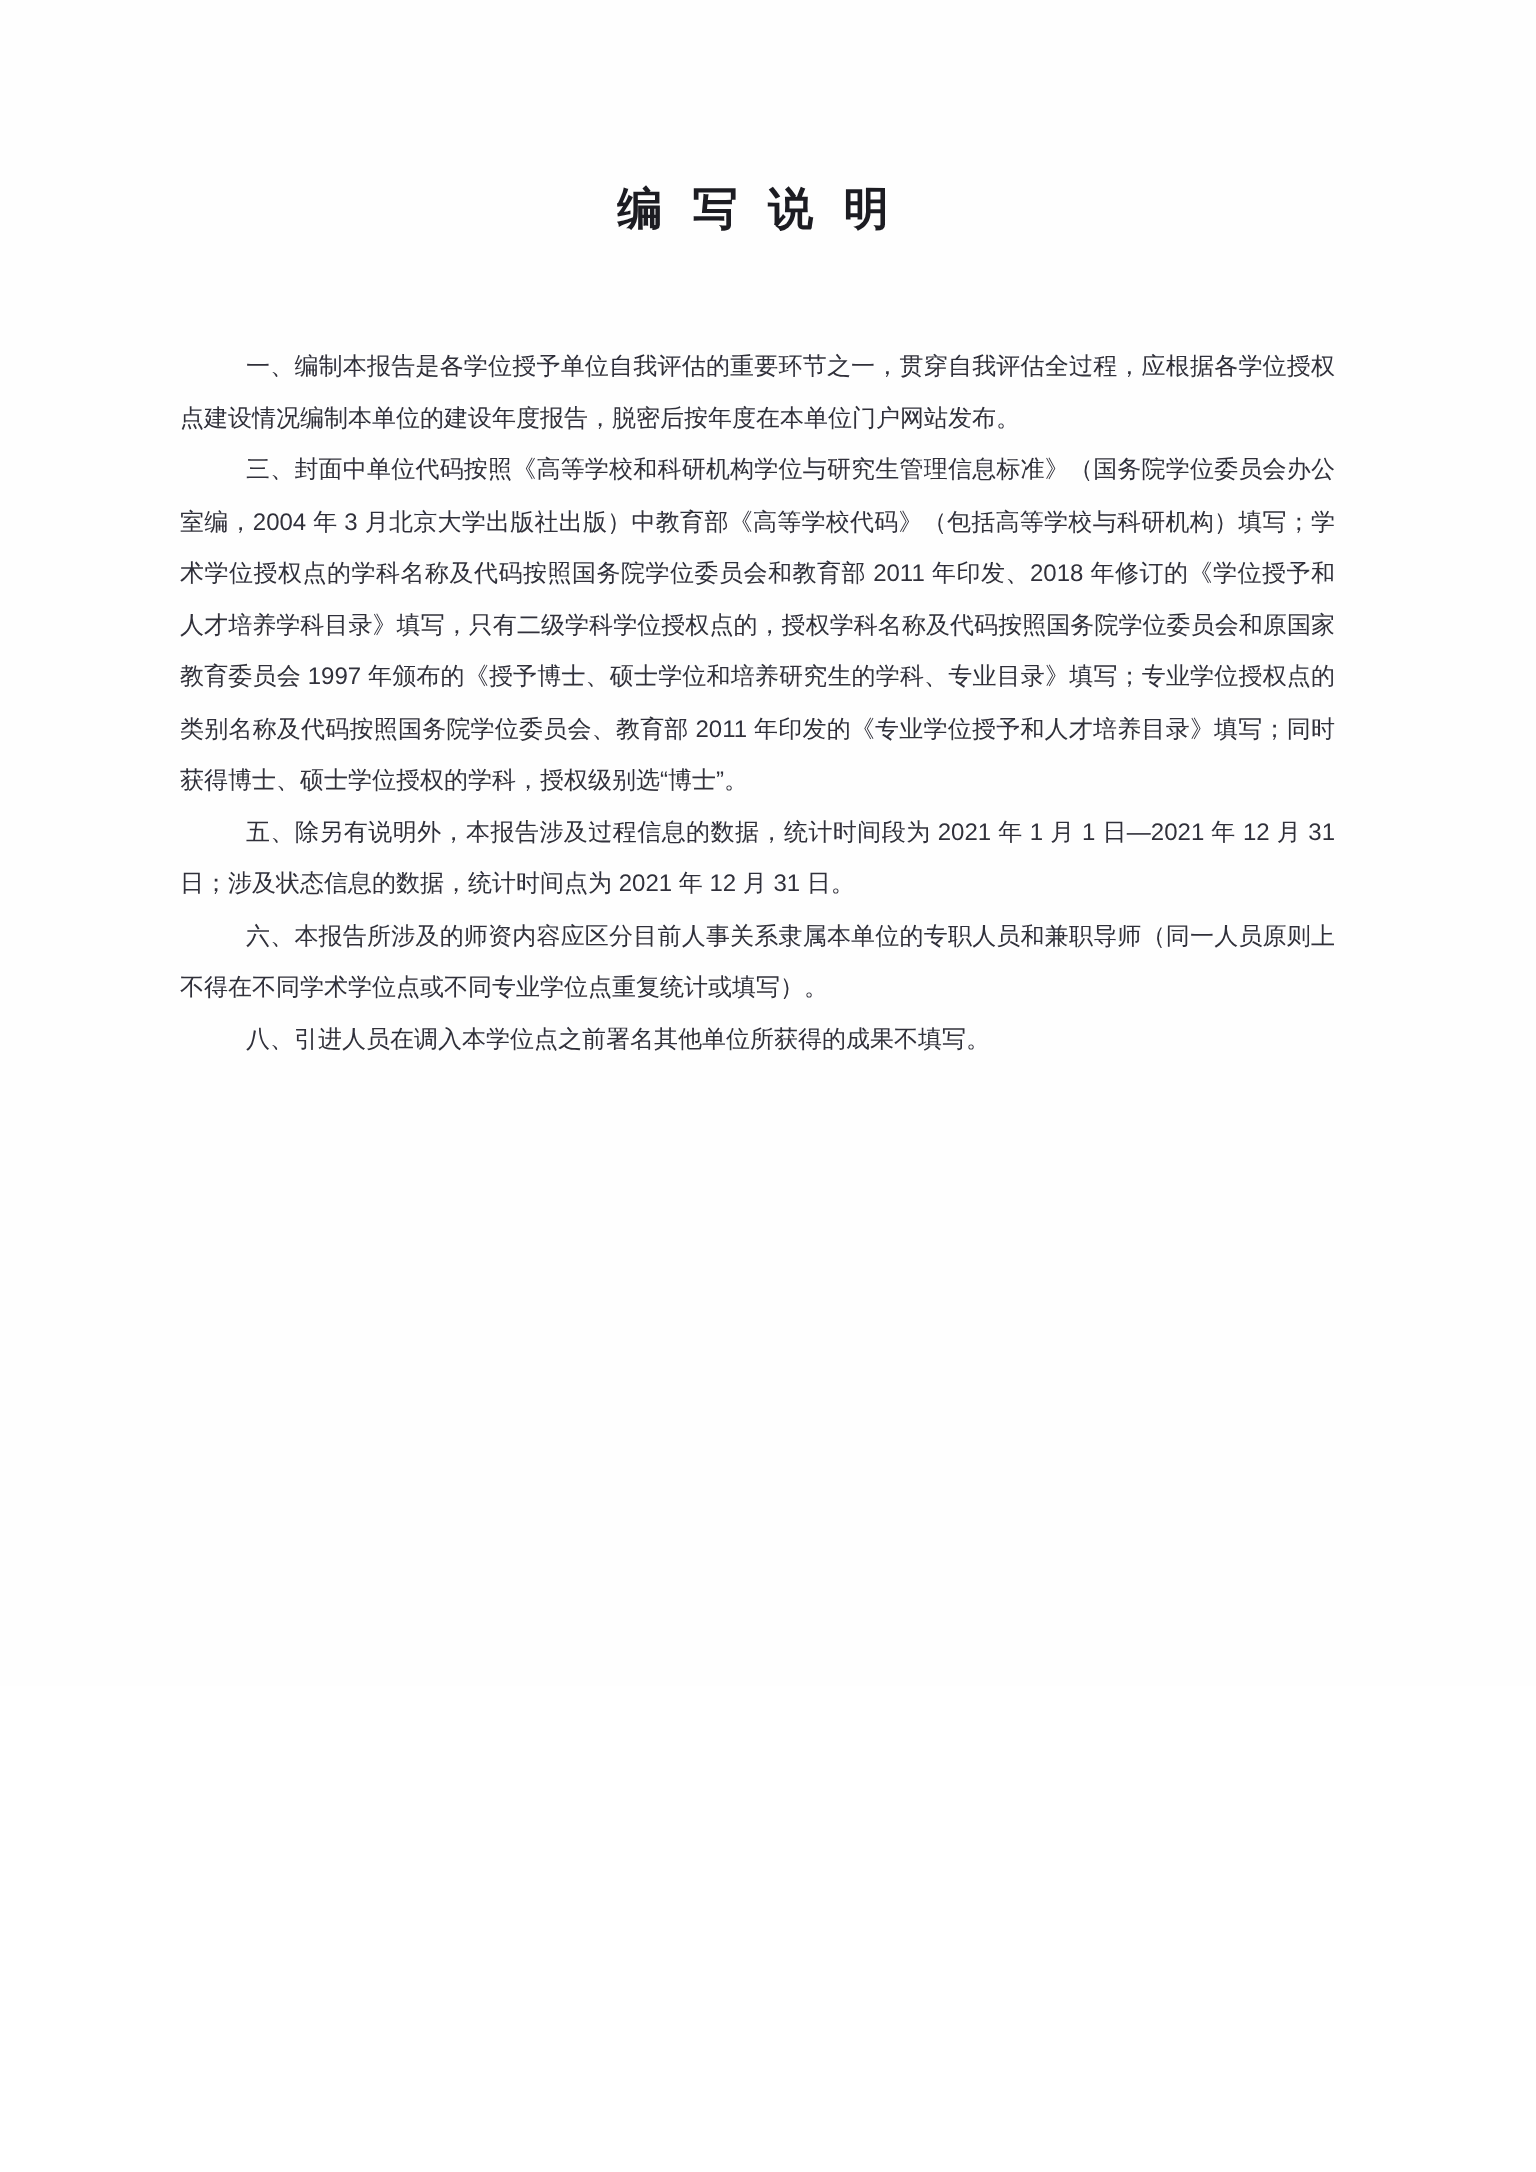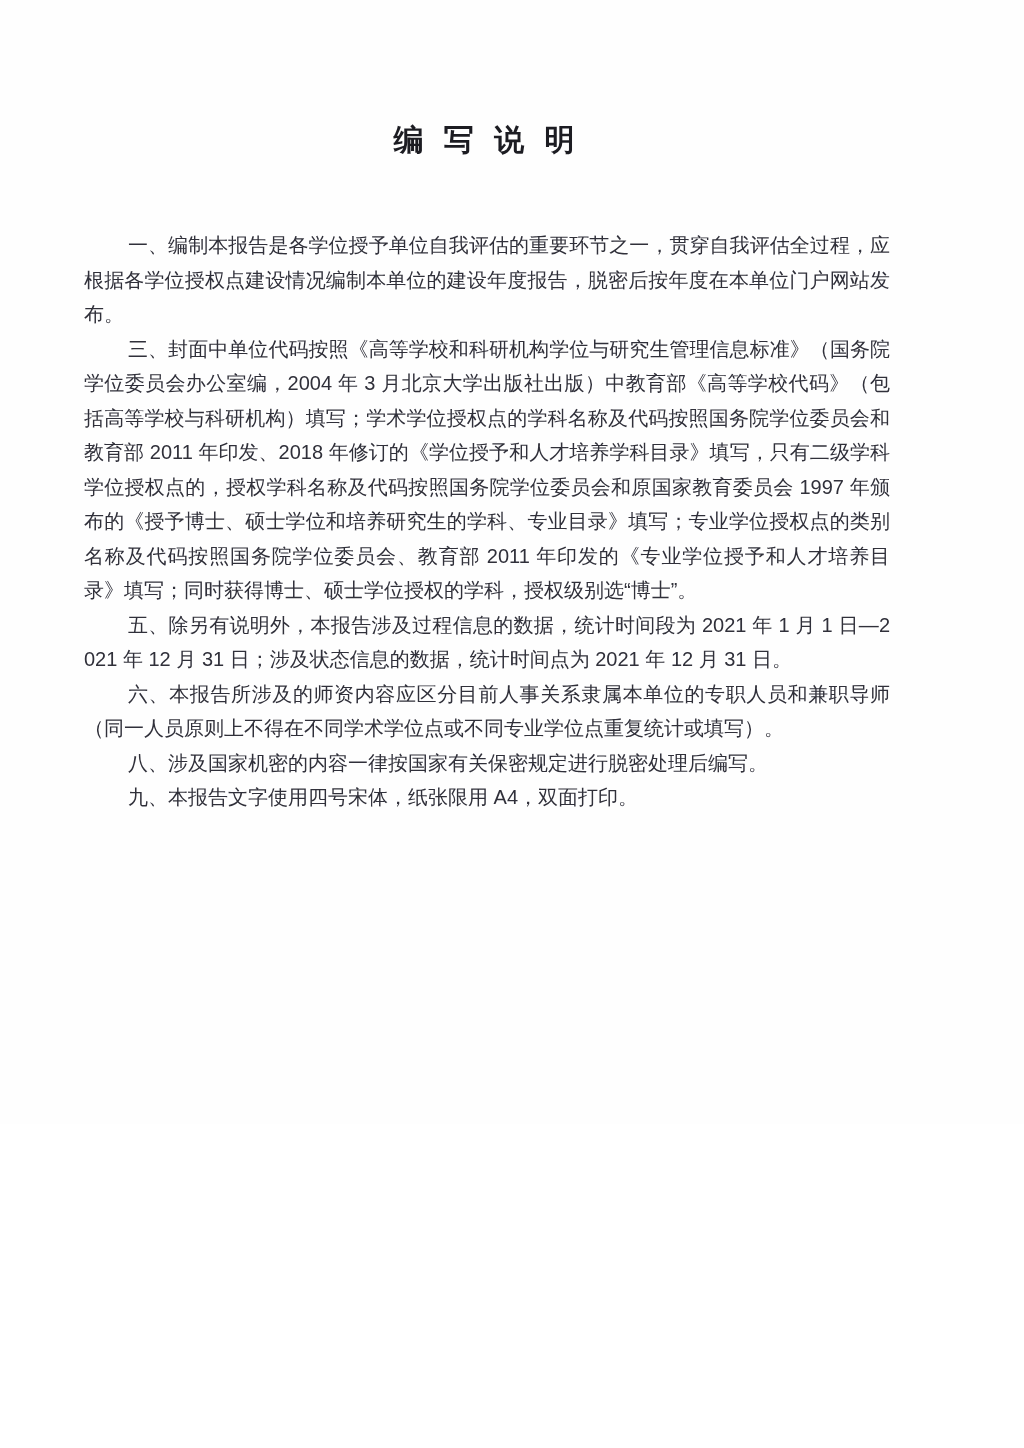--- a/index.html
+++ b/index.html
@@ -6,36 +6,36 @@
     margin: 0;
     padding: 0;
     background: #ffffff;
   }
   .page {
     position: relative;
     width: 1024px;
     height: 1124px;
     box-sizing: border-box;
     background: #fefefe;
-    padding: 120px 134px 0 84px;
+    padding: 120px 134px 0 120px;
     font-family: "Liberation Sans", sans-serif;
     overflow: hidden;
   }
   .doc-title {
     margin: 0 0 68px 0;
     text-align: center;
     font-size: 30px;
     line-height: 40px;
     font-weight: 700;
     letter-spacing: 6px;
     color: #1c1c22;
     font-family: "Liberation Sans", sans-serif;
   }
   .doc-body {
-    font-size: 20px;
+    font-size: 16px;
     line-height: 34.5px;
     color: #30303a;
     text-align: justify;
   }
   .doc-para {
     margin: 0;
     text-indent: 44px;
     word-break: break-all;
   }
   
@@ -47,16 +47,15 @@
 <body>
 
 <div class="page">
   <h1 class="doc-title">编 写 说 明</h1>
 
   <div class="doc-body">
     <p class="doc-para">一、编制本报告是各学位授予单位自我评估的重要环节之一，贯穿自我评估全过程，应根据各学位授权点建设情况编制本单位的建设年度报告，脱密后按年度在本单位门户网站发布。</p>
     <p class="doc-para">三、封面中单位代码按照《高等学校和科研机构学位与研究生管理信息标准》（国务院学位委员会办公室编，<span class="latin">2004</span> 年 <span class="latin">3</span> 月北京大学出版社出版）中教育部《高等学校代码》（包括高等学校与科研机构）填写；学术学位授权点的学科名称及代码按照国务院学位委员会和教育部 <span class="latin">2011</span> 年印发、<span class="latin">2018</span> 年修订的《学位授予和人才培养学科目录》填写，只有二级学科学位授权点的，授权学科名称及代码按照国务院学位委员会和原国家教育委员会 <span class="latin">1997</span> 年颁布的《授予博士、硕士学位和培养研究生的学科、专业目录》填写；专业学位授权点的类别名称及代码按照国务院学位委员会、教育部 <span class="latin">2011</span> 年印发的《专业学位授予和人才培养目录》填写；同时获得博士、硕士学位授权的学科，授权级别选“博士”。</p>
     <p class="doc-para">五、除另有说明外，本报告涉及过程信息的数据，统计时间段为 <span class="latin">2021</span> 年 <span class="latin">1</span> 月 <span class="latin">1</span> 日—<span class="latin">2021</span> 年 <span class="latin">12</span> 月 <span class="latin">31</span> 日；涉及状态信息的数据，统计时间点为 <span class="latin">2021</span> 年 <span class="latin">12</span> 月 <span class="latin">31</span> 日。</p>
     <p class="doc-para">六、本报告所涉及的师资内容应区分目前人事关系隶属本单位的专职人员和兼职导师（同一人员原则上不得在不同学术学位点或不同专业学位点重复统计或填写）。</p>
-    <p class="doc-para">八、涉及国家机密的内容一律按国家有关保密规定进行脱密处理后编写。</p>
-    <p class="doc-para">九、本报告文字使用四号宋体，纸张限用 <span class="latin">A4</span>，双面打印。</p>
+    <p class="doc-para">八、引进人员在调入本学位点之前署名其他单位所获得的成果不填写。</p>
   </div>
 </div>
 
 </body></html>

